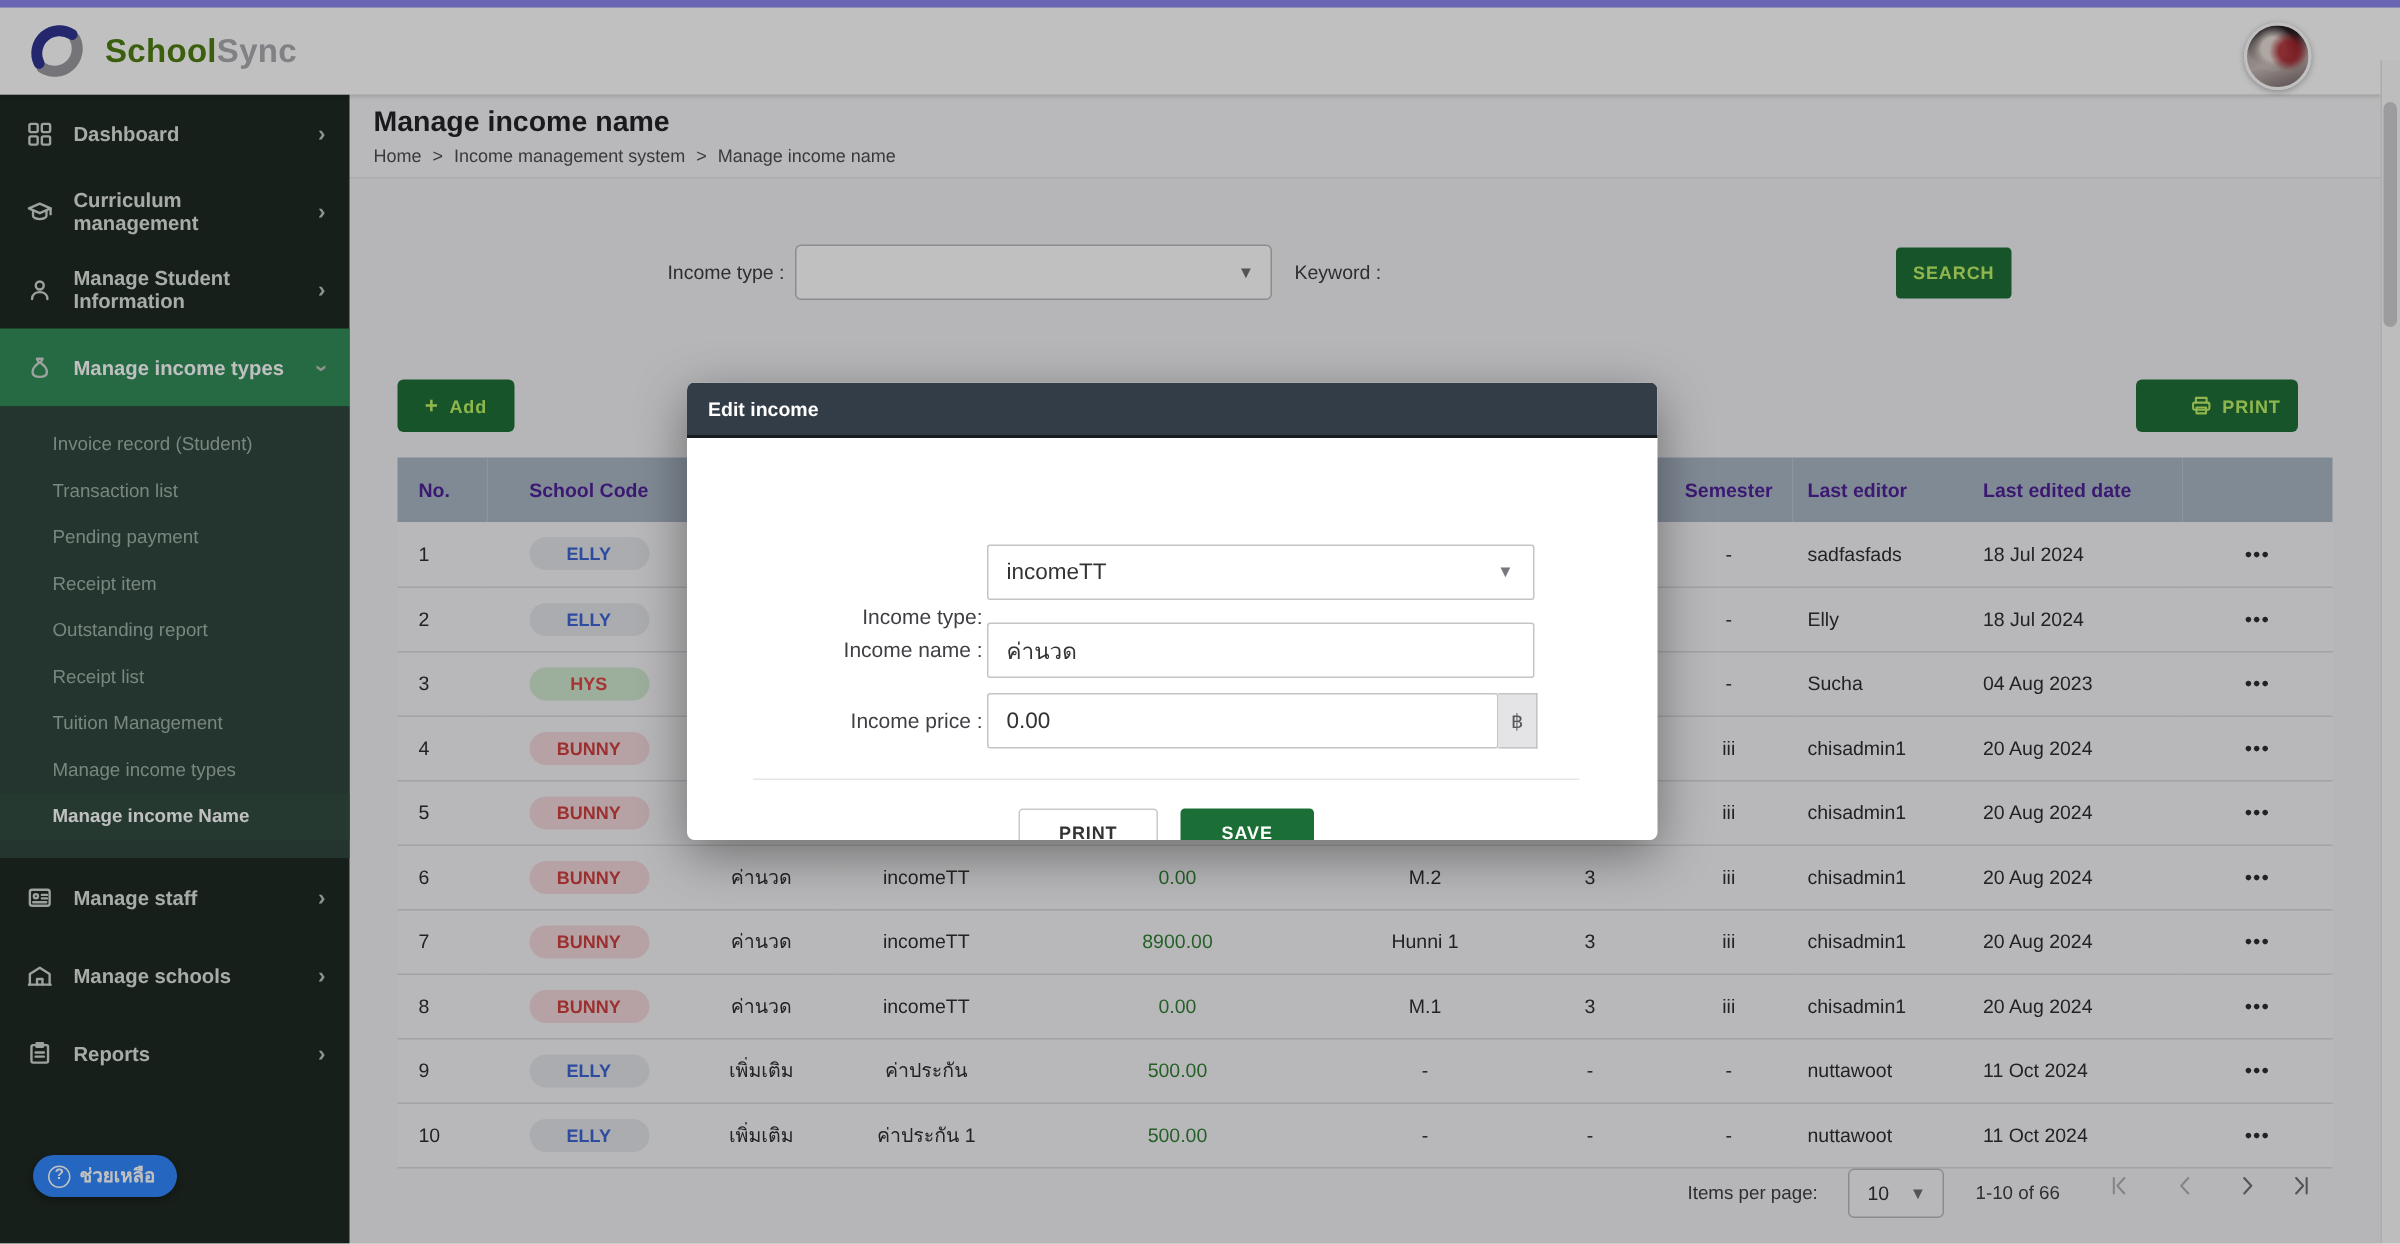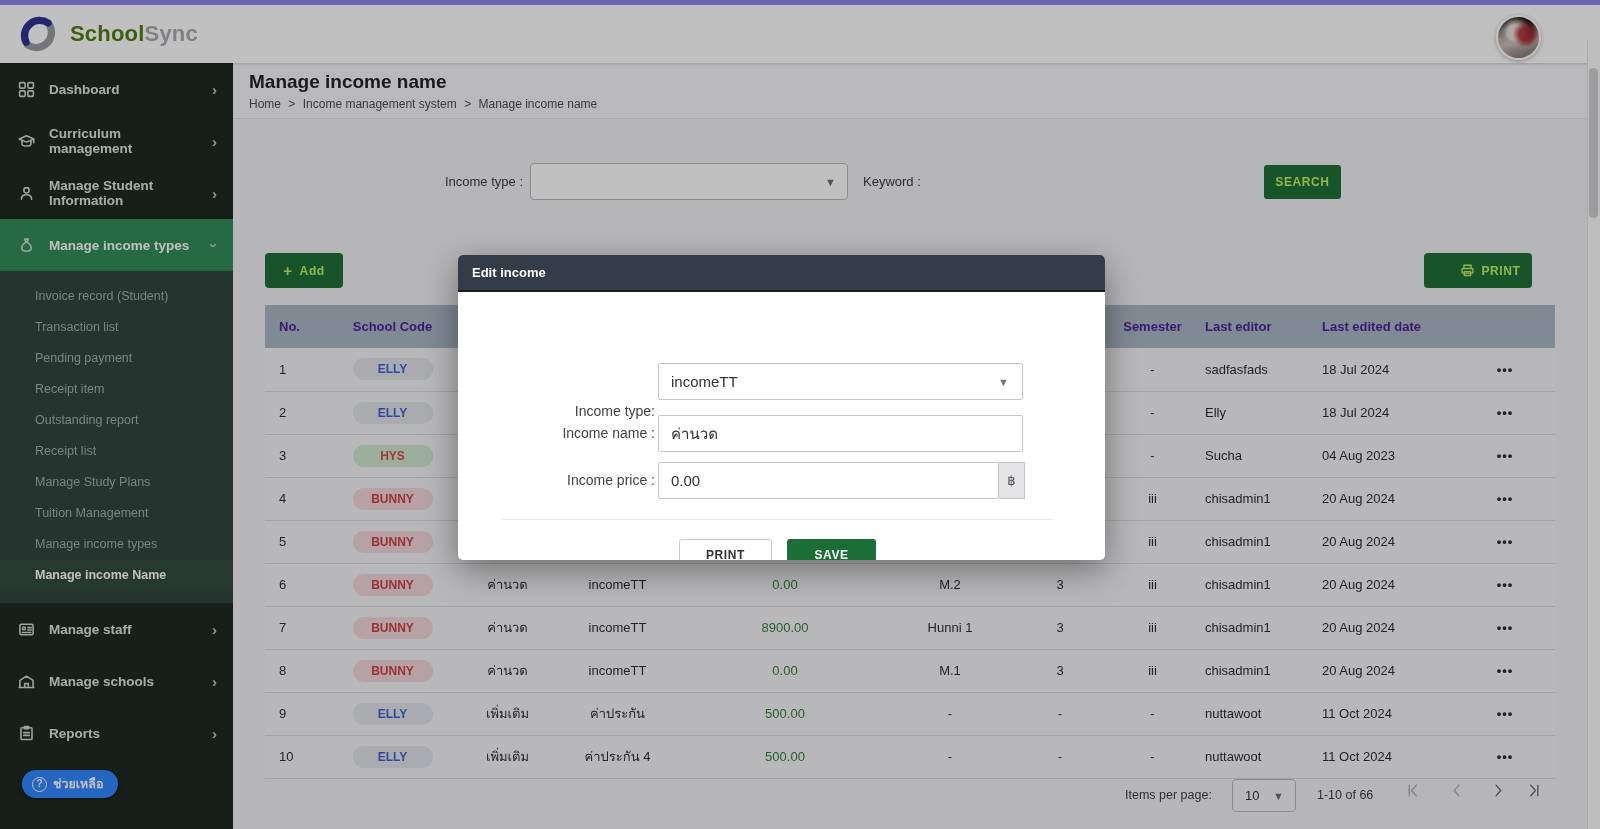--- a/index.html
+++ b/index.html
@@ -173,21 +173,20 @@
         <span class="chev down">›</span>
       </div>
     </div>
   <div class="submenu" id="side-sub">
       <div class="sub-item">Invoice record (Student)</div>
       <div class="sub-item">Transaction list</div>
       <div class="sub-item">Pending payment</div>
       <div class="sub-item">Receipt item</div>
       <div class="sub-item">Outstanding report</div>
       <div class="sub-item">Receipt list</div>
-      <div class="sub-item">Manage Study Plans</div>
       <div class="sub-item">Tuition Management</div>
       <div class="sub-item">Manage income types</div>
       <div class="sub-item active">Manage income Name</div>
     </div>
   <div id="side-bottom">
       <div class="side-item">
         <span class="ic">
           <svg viewBox="0 0 16 16" fill="none" stroke="currentColor" stroke-width="1.5" stroke-linecap="round" stroke-linejoin="round">
             <rect x="1.8" y="3" width="12.4" height="10" rx="1.4"></rect>
             <circle cx="5.6" cy="7" r="1.3"></circle>
@@ -407,21 +406,21 @@
             <td>-</td>
             <td>-</td>
             <td class="c-editor">nuttawoot</td>
             <td class="c-date">11 Oct 2024</td>
             <td><span class="dots">•••</span></td>
           </tr>
           <tr>
             <td class="c-no">10</td>
             <td><span class="pill" style="background: rgb(226, 228, 234); color: rgb(59, 99, 211);">ELLY</span></td>
             <td>เพิ่มเติม</td>
-            <td>ค่าประกัน 4</td>
+            <td>ค่าประกัน 1</td>
             <td class="price">500.00</td>
             <td>-</td>
             <td>-</td>
             <td>-</td>
             <td class="c-editor">nuttawoot</td>
             <td class="c-date">11 Oct 2024</td>
             <td><span class="dots">•••</span></td>
           </tr>
         </tbody>
     </table>

